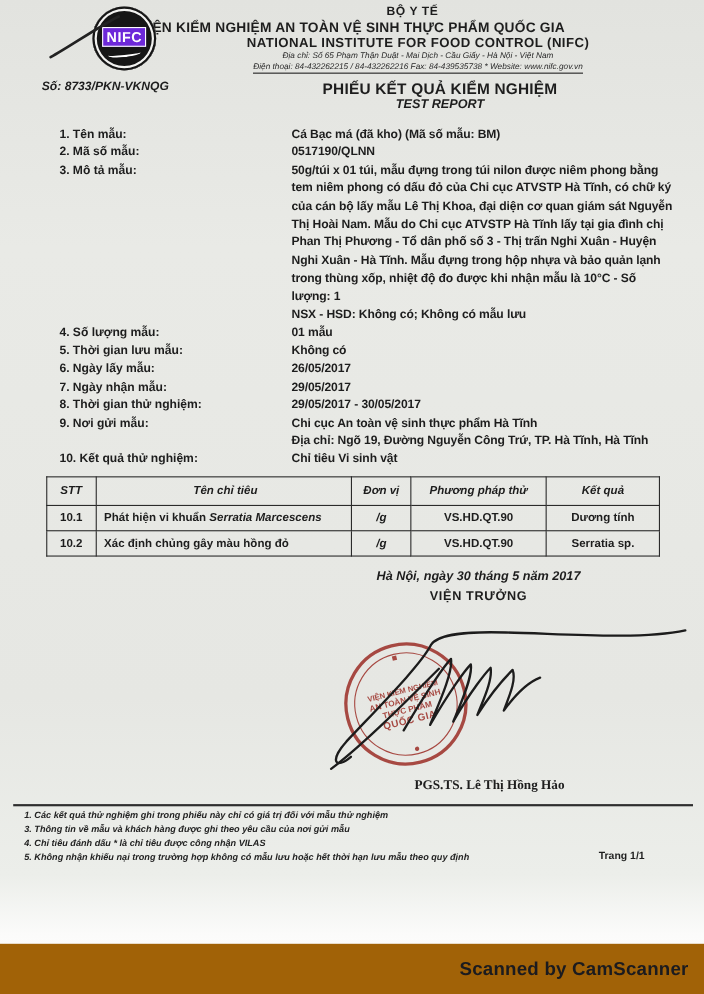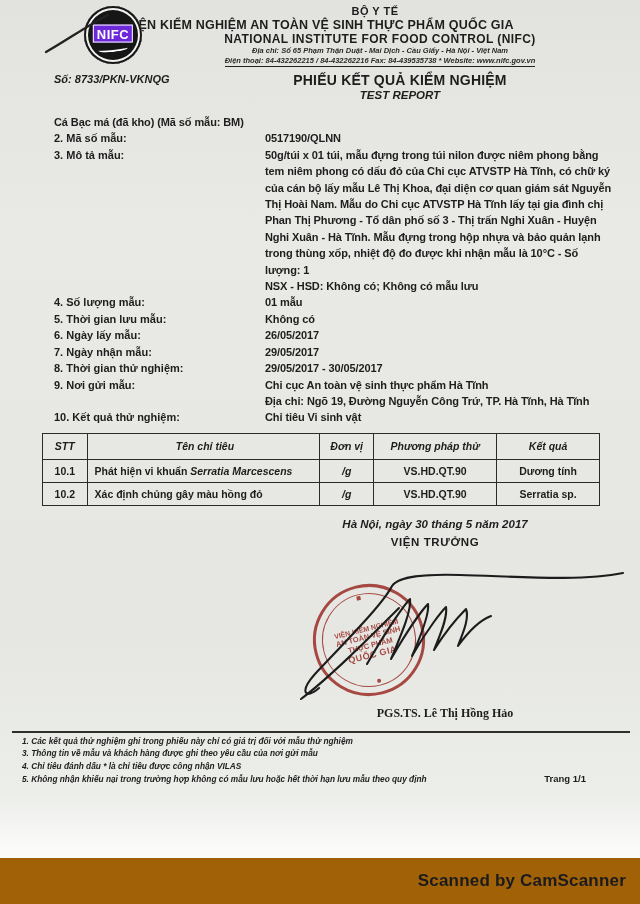--- a/index.html
+++ b/index.html
@@ -10,32 +10,32 @@
     color:#1d1d1d;
     position:relative;
   }
   .doc { position:absolute; inset:0; filter:blur(0.25px); }
 
   
   .header { position:relative; padding-top:5px; height:66px; }
   .ministry { text-align:center; font-weight:bold; font-size:11px; padding-left:110px; letter-spacing:.5px; }
   .inst-vi { text-align:center; font-weight:bold; font-size:12.5px; letter-spacing:.2px; margin-top:1px; }
   .inst-en { text-align:center; font-weight:bold; font-size:12px; padding-left:120px; letter-spacing:.4px; }
-  .addr, .contact { text-align:center; font-style:italic; font-weight:bold; font-size:7.5px; padding-left:120px; color:#2a2a2a; line-height:9.5px; }
+  .addr, .contact { text-align:center; font-style:italic; font-weight:normal; font-size:7.5px; padding-left:120px; color:#2a2a2a; line-height:9.5px; }
   .contact-wrap { display:inline-block; border-bottom:1.5px solid #222; padding-bottom:1px; }
 
   .logo { position:absolute; left:84px; top:6px; width:60px; height:58px; }
   .logo-circle { width:58px; height:58px; border-radius:50%; background:#161616; box-shadow:inset 0 0 0 2px #161616, inset 0 0 0 4px #f2f2f0, inset 0 0 0 14px #161616; position:relative; }
   .logo-box { position:absolute; left:50%; top:50%; transform:translate(-50%,-58%); border:1.5px solid #fff; background:#6d28d9; color:#fff; font-weight:bold; font-size:13px; letter-spacing:.5px; padding:1px 3px 0 3px; line-height:15px; }
   .logo-swoosh { position:absolute; left:14px; bottom:12px; width:30px; height:6px; border-bottom:2px solid #fff; border-radius:0 0 60% 60%; transform:rotate(-6deg); }
   .pen-line { position:absolute; left:44px; top:8px; width:66px; height:48px; }
 
   
   .titlebar { position:relative; height:40px; margin-top:6px; }
-  .doc-number { position:absolute; left:54px; top:1px; font-size:11px; font-weight:bold; font-style:italic; }
+  .doc-number { position:absolute; left:38px; top:1px; font-size:11px; font-weight:bold; font-style:italic; }
   .title-center { position:absolute; left:210px; width:380px; text-align:center; }
   .title-vi { font-size:14px; font-weight:bold; letter-spacing:.2px; }
   .title-en { font-size:11.5px; font-weight:bold; font-style:italic; margin-top:1px; }
 
   
   .fields { padding:2px 28px 0 54px; }
   .frow { display:flex; font-size:11px; line-height:16.4px; }
   .flabel { width:211px; flex:0 0 211px; font-weight:bold; }
   .fvalue { flex:1; font-weight:600; letter-spacing:-0.1px; }
   .fvalue .line2 { display:block; }
@@ -106,20 +106,21 @@
   <div class="titlebar">
     <div class="doc-number">Số: 8733/PKN-VKNQG</div>
     <div class="title-center">
       <div class="title-vi">PHIẾU KẾT QUẢ KIỂM NGHIỆM</div>
       <div class="title-en">TEST REPORT</div>
     </div>
   </div>
 
   <div class="fields">
     <div class="frow">
+      <div class="flabel">1. Tên mẫu:</div>
       <div class="fvalue">Cá Bạc má (đã kho) (Mã số mẫu: BM)</div>
     </div>
     <div class="frow">
       <div class="flabel">2. Mã số mẫu:</div>
       <div class="fvalue">0517190/QLNN</div>
     </div>
     <div class="frow">
       <div class="flabel">3. Mô tả mẫu:</div>
       <div class="fvalue">
         <span>50g/túi x 01 túi, mẫu đựng trong túi nilon được niêm phong bằng tem niêm phong có dấu đỏ của Chi cục ATVSTP Hà Tĩnh, có chữ ký của cán bộ lấy mẫu Lê Thị Khoa, đại diện cơ quan giám sát Nguyễn Thị Hoài Nam. Mẫu do Chi cục ATVSTP Hà Tĩnh lấy tại gia đình chị Phan Thị Phương - Tổ dân phố số 3 - Thị trấn Nghi Xuân - Huyện Nghi Xuân - Hà Tĩnh. Mẫu đựng trong hộp nhựa và bảo quản lạnh trong thùng xốp, nhiệt độ đo được khi nhận mẫu là 10°C - Số lượng: 1</span>

